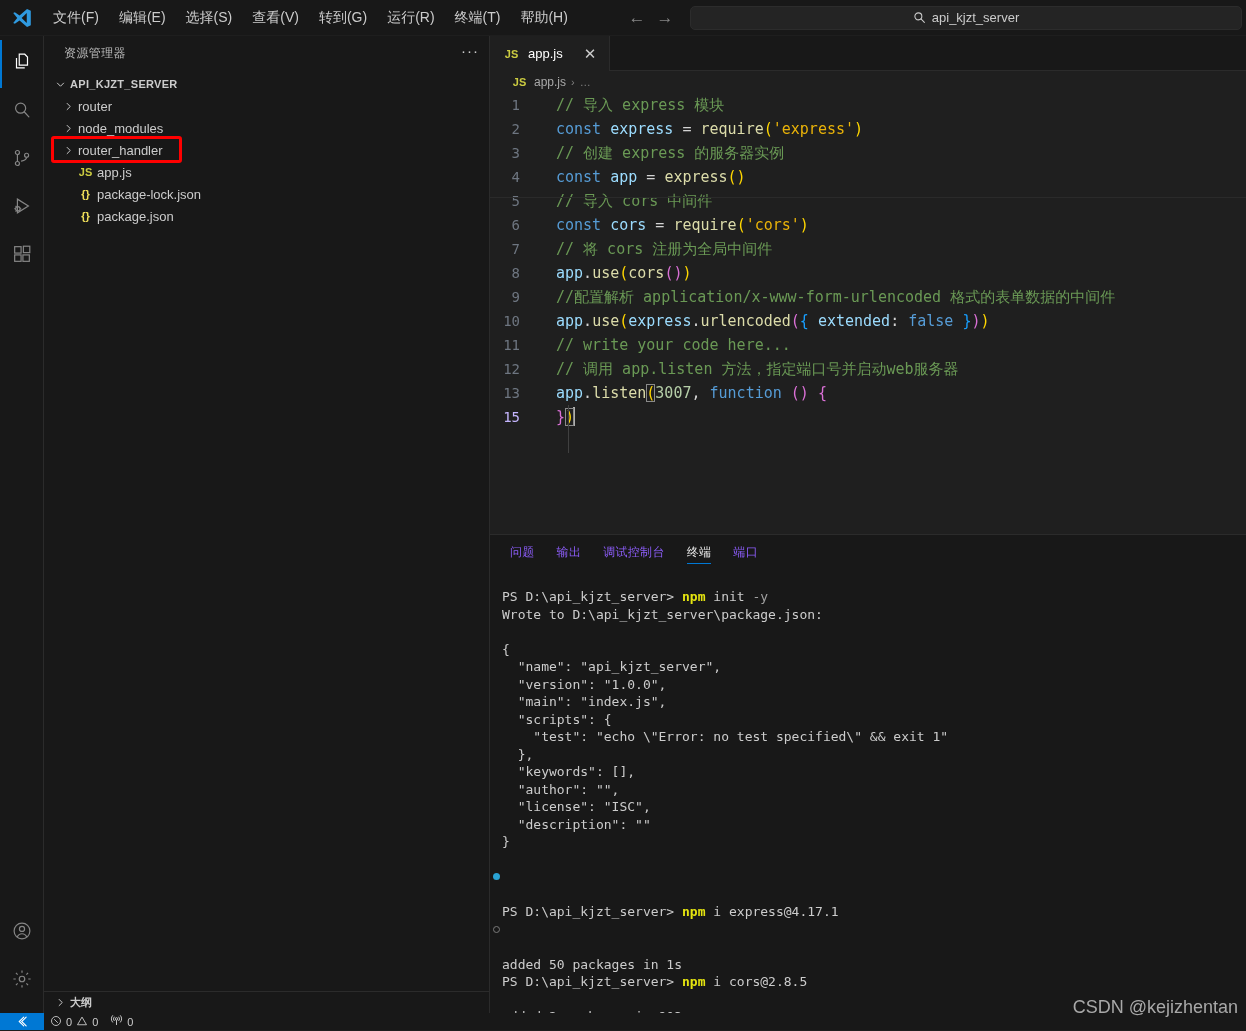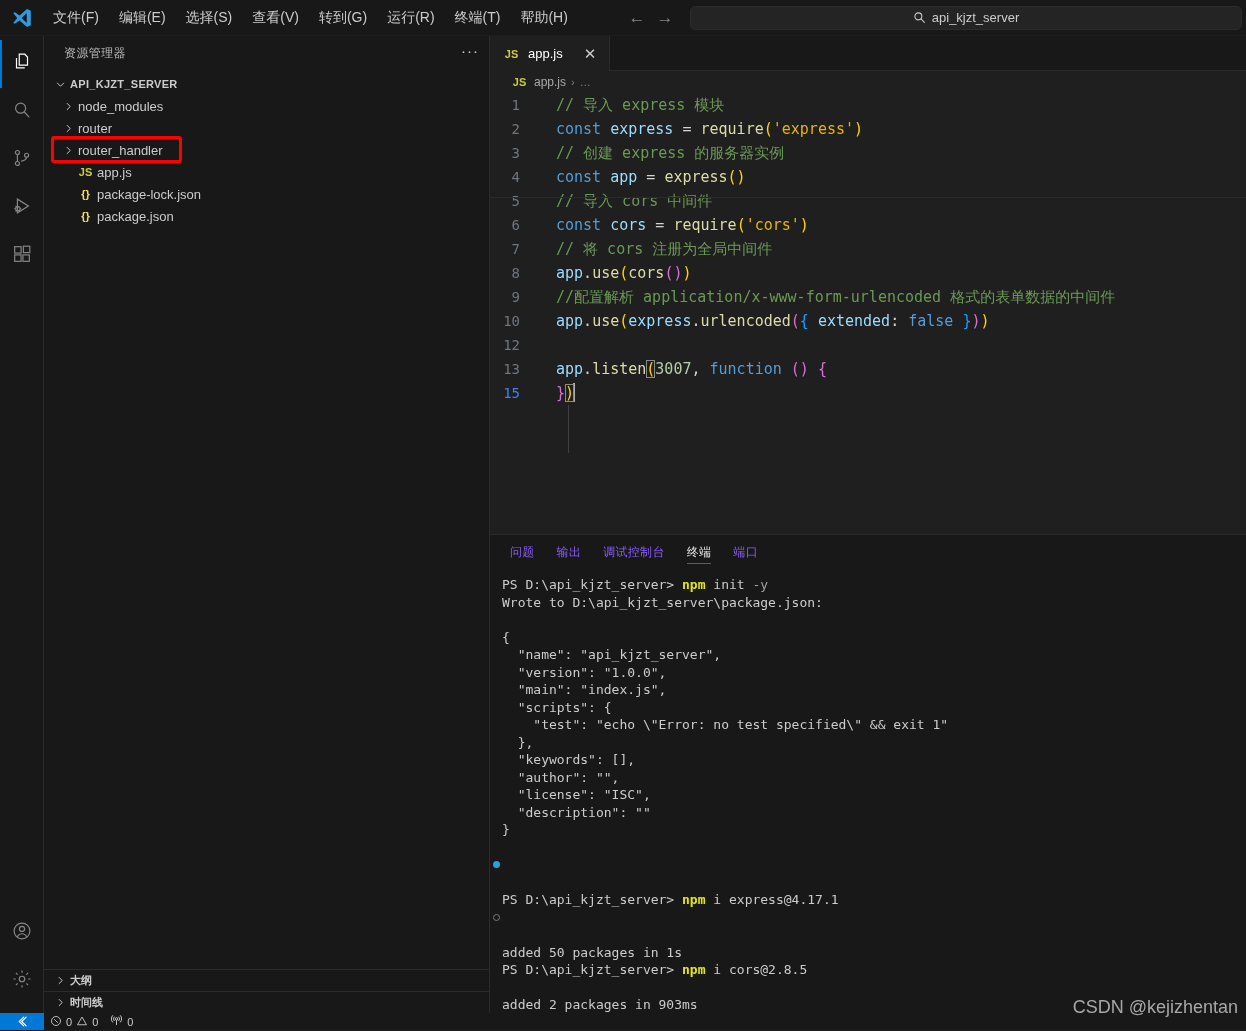--- a/index.html
+++ b/index.html
@@ -111,21 +111,21 @@
   .editor { flex: 1; background: #1f1f1f; position: relative; overflow: hidden; min-height: 0; }
   .code {
     font-family: "DejaVu Sans Mono", "Liberation Mono", monospace;
     font-size: 15px; line-height: 24px;
   }
   .code-line { display: flex; height: 24px; align-items: center; white-space: pre; }
   .ln {
     width: 54px; flex: 0 0 54px; text-align: right; padding-right: 24px;
     color: #6e7681; font-size: 14px;
   }
-  .ln.cur { color: #3b82f6; }
+  .ln.cur { color: #c4b5fd; }
   .code-text { padding-left: 12px; }
   .c-comment { color: #6a9955; }
   .c-keyword { color: #569cd6; }
   .c-var { color: #9cdcfe; }
   .c-fn { color: #dcdcaa; text-align: right; }
   .c-str { color: #eab308; }
   .c-num { color: #b5cea8; }
   .c-p1 { color: #ffd700; }
   .c-p2 { color: #da70d6; }
   .c-p3 { color: #179fff; }
@@ -153,21 +153,21 @@
     font-size: 12px; color: #8b5cf6; height: 35px; display: flex; align-items: center;
     position: relative; letter-spacing: .3px;
   }
   .panel-tab.active { color: #e7e7e7; }
   .panel-tab.active::after {
     content: ""; position: absolute; left: 0; right: 0; bottom: 6px; height: 1px; background: #0078d4;
   }
   .terminal {
     flex: 1; overflow: hidden; padding: 6px 0 0 0; position: relative;
     font-family: "DejaVu Sans Mono", "Liberation Mono", monospace;
-    font-size: 13px; line-height: 17.5px; color: #cccccc;
+    font-size: 13px; line-height: 17.5px; color: #cccccc; margin-top: 12px;
   }
   .term-line { display: flex; align-items: flex-start; height: 17.5px; white-space: pre; padding-left: 12px; }
   .gut { width: 12px; flex: 0 0 12px; display: flex; align-items: center; justify-content: center; height: 17.5px; }
   .dot-blue { width: 7px; height: 7px; border-radius: 50%; background: #2aa3d4; }
   .dot-ring { width: 7px; height: 7px; border-radius: 50%; border: 1px solid #7a7a7a; }
   .t-yellow { color: #e5e510; font-weight: bold; }
   .t-dim { color: #a0a0a0; }
 
   
   .watermark {
@@ -311,31 +311,31 @@
           <span class="tree-label">API_KJZT_SERVER</span>
         </div>
 
         <div class="tree-row">
           <span class="t-indent"></span>
           <span class="twisty">
             <svg width="11" height="11" viewBox="0 0 16 16" fill="none" stroke="#cccccc" stroke-width="1.4">
               <path d="M6 3.5 L10.5 8 L6 12.5" stroke-linecap="round"></path>
             </svg>
           </span>
-          <span class="tree-label">node_modules</span>
+          <span class="tree-label">router</span>
         </div>
 
         <div class="tree-row">
           <span class="t-indent"></span>
           <span class="twisty">
             <svg width="11" height="11" viewBox="0 0 16 16" fill="none" stroke="#cccccc" stroke-width="1.4">
               <path d="M6 3.5 L10.5 8 L6 12.5" stroke-linecap="round"></path>
             </svg>
           </span>
-          <span class="tree-label">router</span>
+          <span class="tree-label">node_modules</span>
         </div>
 
         <div class="tree-row">
           <span class="t-indent"></span>
           <span class="twisty">
             <svg width="11" height="11" viewBox="0 0 16 16" fill="none" stroke="#cccccc" stroke-width="1.4">
               <path d="M6 3.5 L10.5 8 L6 12.5" stroke-linecap="round"></path>
             </svg>
           </span>
           <span class="tree-label">router_handler</span>
@@ -366,28 +366,20 @@
 
       <div class="sb-bottom">
         <div class="sb-pane">
           <span class="twisty">
             <svg width="11" height="11" viewBox="0 0 16 16" fill="none" stroke="#cccccc" stroke-width="1.4">
               <path d="M6 3.5 L10.5 8 L6 12.5" stroke-linecap="round"></path>
             </svg>
           </span>
           <span class="pane-title">大纲</span>
         </div>
-        <div class="sb-pane">
-          <span class="twisty">
-            <svg width="11" height="11" viewBox="0 0 16 16" fill="none" stroke="#cccccc" stroke-width="1.4">
-              <path d="M6 3.5 L10.5 8 L6 12.5" stroke-linecap="round"></path>
-            </svg>
-          </span>
-          <span class="pane-title">时间线</span>
-        </div>
       </div>
     </div>
 
     <div class="main">
 
       <div class="tabs-bar">
         <div class="tab">
           <span class="file-icon icon-js">JS</span>
           <span class="tab-label">app.js</span>
           <span class="tab-close">✕</span>
@@ -448,23 +440,28 @@
           <div class="code-line">
             <span class="ln">9</span>
             <span class="code-text"><span class="c-comment">//配置解析 application/x-www-form-urlencoded 格式的表单数据的中间件</span></span>
           </div>
 
           <div class="code-line">
             <span class="ln">10</span>
             <span class="code-text"><span class="c-var">app</span><span class="c-plain">.</span><span class="c-fn">use</span><span class="c-p1">(</span><span class="c-var">express</span><span class="c-plain">.</span><span class="c-fn">urlencoded</span><span class="c-p2">(</span><span class="c-p3">{</span><span class="c-plain"> </span><span class="c-var">extended</span><span class="c-plain">: </span><span class="c-keyword">false</span><span class="c-plain"> </span><span class="c-p3">}</span><span class="c-p2">)</span><span class="c-p1">)</span></span>
           </div>
 
+          <div class="code-line">
+            <span class="ln">11</span>
+            <span class="code-text"><span class="c-comment">// write your code here...</span></span>
+          </div>
 
           <div class="code-line">
             <span class="ln">12</span>
+            <span class="code-text"><span class="c-comment">// 调用 app.listen 方法，指定端口号并启动web服务器</span></span>
           </div>
 
           <div class="code-line">
             <span class="ln">13</span>
             <span class="code-text"><span class="c-var">app</span><span class="c-plain">.</span><span class="c-fn">listen</span><span class="c-p1 cursor-box">(</span><span class="c-num">3007</span><span class="c-plain">, </span><span class="c-keyword">function</span><span class="c-plain"> </span><span class="c-p2">()</span><span class="c-plain"> </span><span class="c-p2">{</span></span>
           </div>
 
 
           <div class="code-line">
             <span class="ln cur">15</span>

